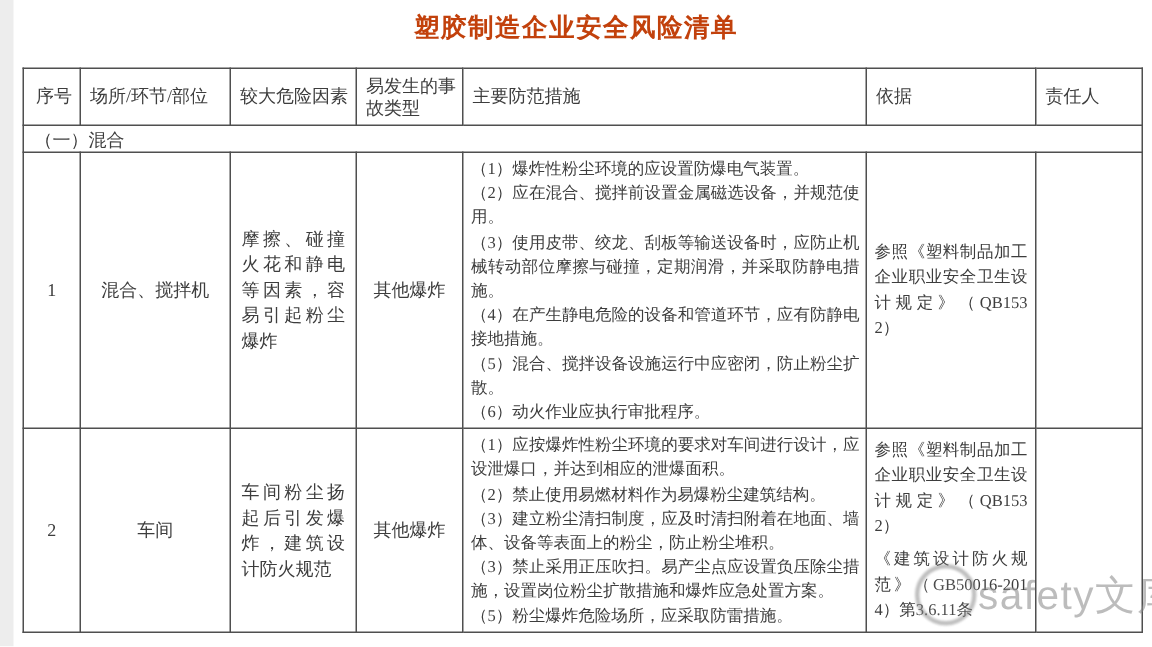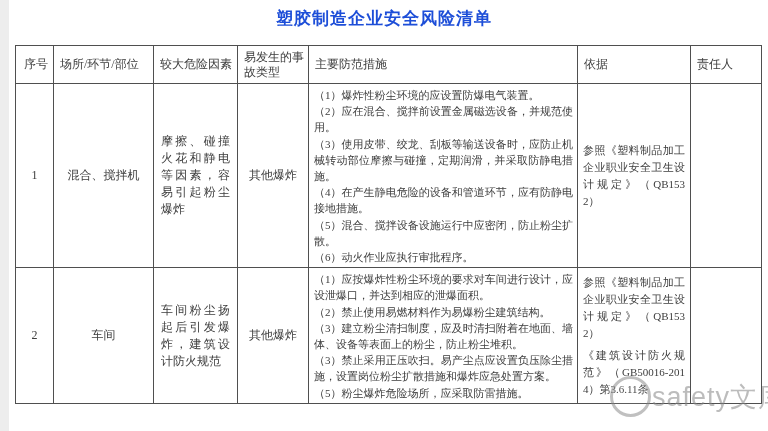--- a/index.html
+++ b/index.html
@@ -18,21 +18,21 @@
   }
   .doc-title {
     position: absolute; top: 7px; left: 0;
     width: 100%;
     margin: 0;
     text-align: center;
     font-family: "Liberation Sans", "DejaVu Sans", sans-serif;
     font-size: 17px;
     font-weight: bold;
     letter-spacing: 1px;
-    color: #1d4ed8;
+    color: #c2410c;
   }
   table.risk-table {
     position: absolute; left: 15px; top: 45px;
     width: 746px;
     border-collapse: collapse;
     table-layout: fixed;
   }
   .risk-table th, .risk-table td {
     border: 1px solid #4f4f4f;
     font-weight: normal;
@@ -130,20 +130,23 @@
       <th class="c-no">序号</th>
       <th>场所/环节/部位</th>
       <th>较大危险因素</th>
       <th>易发生的事故类型</th>
       <th>主要防范措施</th>
       <th>依据</th>
       <th>责任人</th>
     </tr>
   </thead>
   <tbody>
+    <tr class="section-row">
+      <td colspan="7">（一）混合</td>
+    </tr>
 
     <tr class="data-row-1">
       <td class="no-cell">1</td>
       <td class="loc-cell">混合、搅拌机</td>
       <td class="hazard-cell">摩擦、碰撞火花和静电等因素，容易引起粉尘爆炸</td>
       <td class="accident-cell">其他爆炸</td>
       <td class="measures-cell">
         <div class="m-item">（1）爆炸性粉尘环境的应设置防爆电气装置。</div>
         <div class="m-item">（2）应在混合、搅拌前设置金属磁选设备，并规范使用。</div>
         <div class="m-item">（3）使用皮带、绞龙、刮板等输送设备时，应防止机械转动部位摩擦与碰撞，定期润滑，并采取防静电措施。</div>

